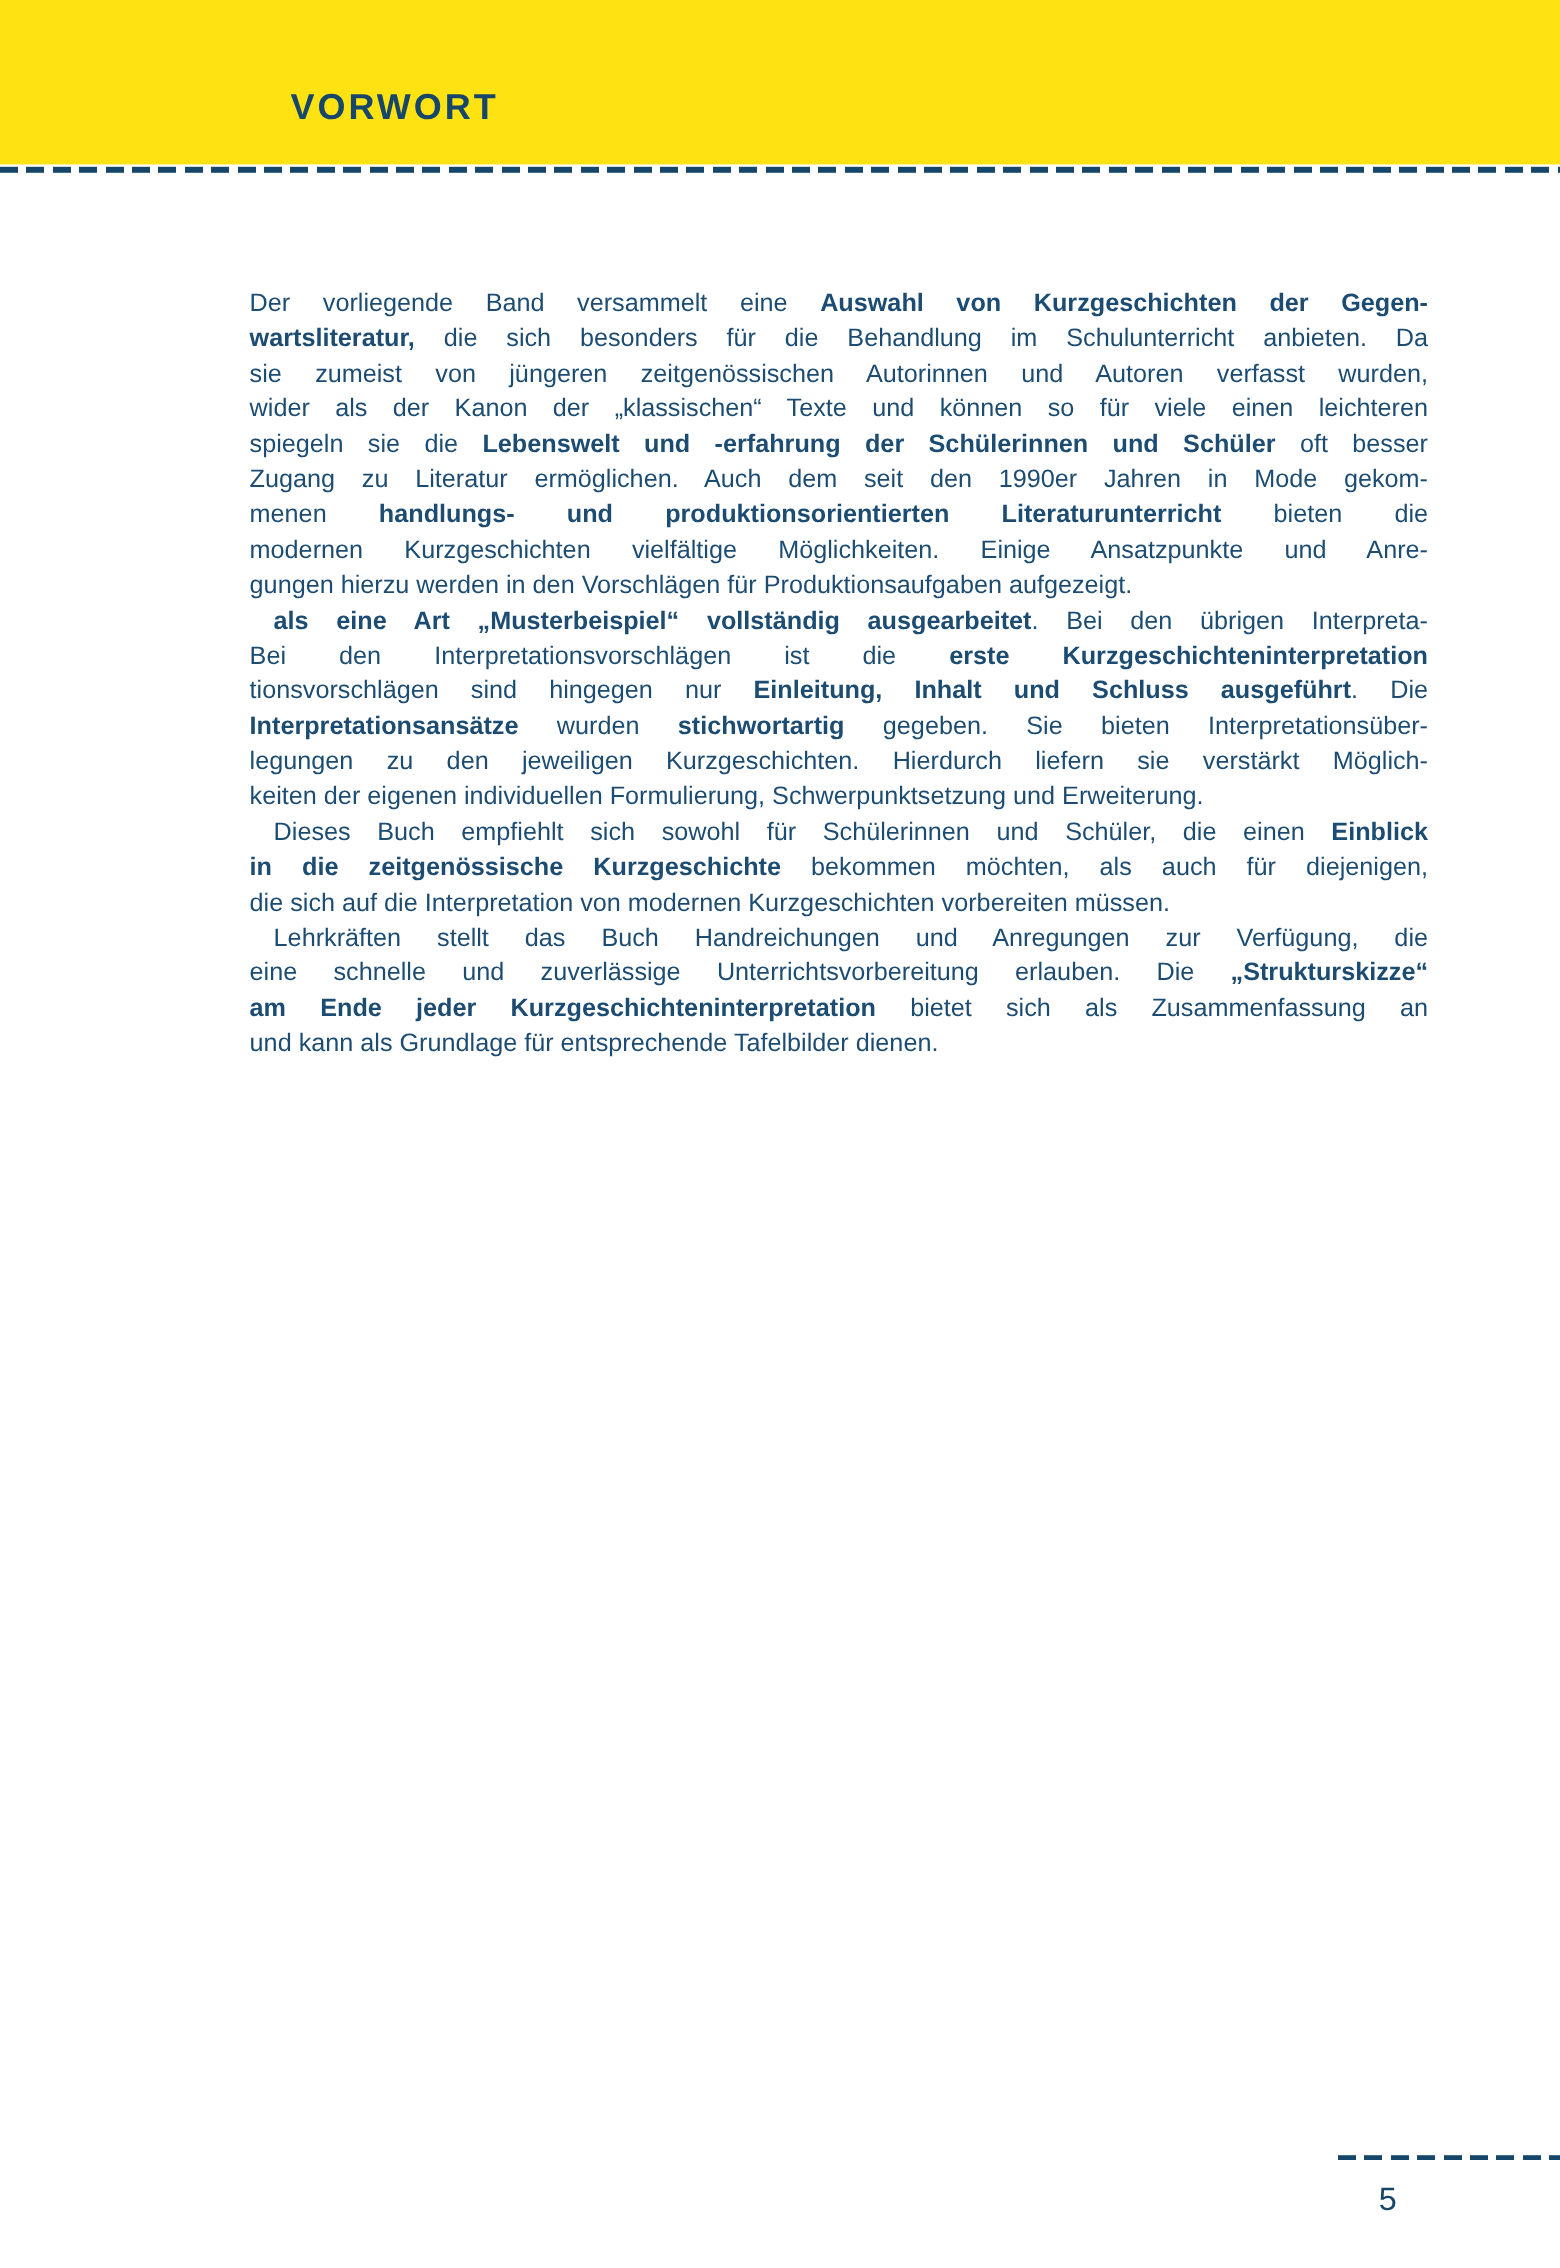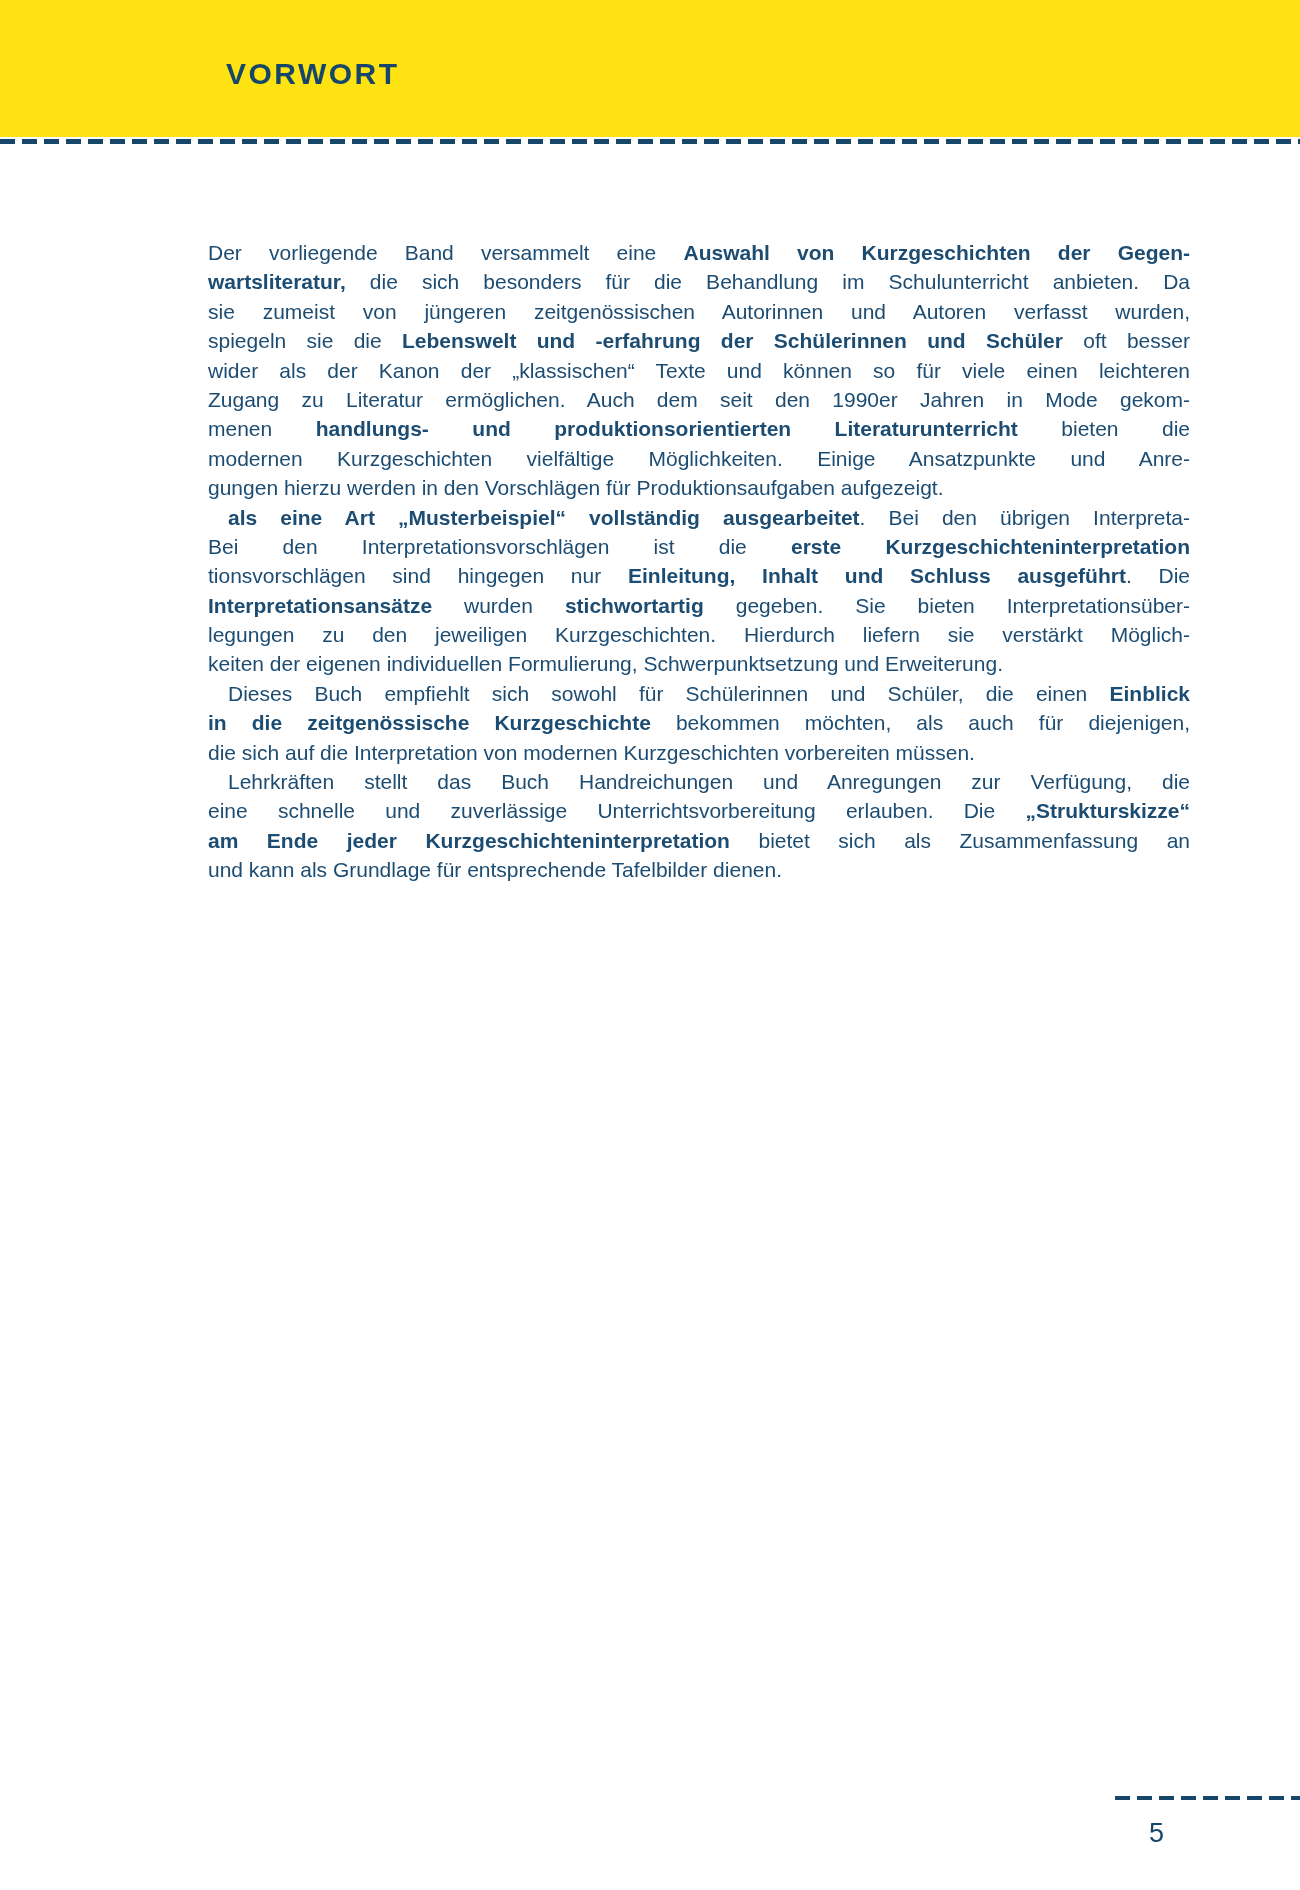--- a/index.html
+++ b/index.html
@@ -17,21 +17,21 @@
   }
   
   .band {
     position: absolute;
     left: 0; top: 0;
     width: 100%;
     height: 137px;
     background: var(--yellow, #FFE212);
   }
   .band h1 {
-    margin: 0;
+    margin: 16px;
     padding: 57px 0 0 226px;
     font-size: 30px;
     font-weight: bold;
     letter-spacing: 2.5px;
     color: var(--navy, #17466B);
   }
   
   .dash-rule {
     position: absolute;
     height: 5px;
@@ -96,22 +96,22 @@
     <h1>VORWORT</h1>
   </header>
 
   <div class="dash-rule top"></div>
 
   <main class="body-text">
       <div class="paragraph">
         <div class="line"><span>Der vorliegende Band versammelt eine </span><span class="b">Auswahl von Kurzgeschichten der Gegen-</span></div>
         <div class="line"><span class="b">wartsliteratur,</span><span> die sich besonders für die Behandlung im Schulunterricht anbieten. Da</span></div>
         <div class="line"><span>sie zumeist von jüngeren zeitgenössischen Autorinnen und Autoren verfasst wurden,</span></div>
+        <div class="line"><span>wider als der Kanon der „klassischen“ Texte und können so für viele einen leichteren</span></div>
         <div class="line"><span>spiegeln sie die </span><span class="b">Lebenswelt und -erfahrung der Schülerinnen und Schüler</span><span> oft besser</span></div>
-        <div class="line"><span>wider als der Kanon der „klassischen“ Texte und können so für viele einen leichteren</span></div>
         <div class="line"><span>Zugang zu Literatur ermöglichen. Auch dem seit den 1990er Jahren in Mode gekom-</span></div>
         <div class="line"><span>menen </span><span class="b">handlungs- und produktionsorientierten Literaturunterricht</span><span> bieten die</span></div>
         <div class="line"><span>modernen Kurzgeschichten vielfältige Möglichkeiten. Einige Ansatzpunkte und Anre-</span></div>
         <div class="line last"><span>gungen hierzu werden in den Vorschlägen für Produktionsaufgaben aufgezeigt.</span></div>
       </div>
       <div class="paragraph indent">
         <div class="line"><span class="b">als eine Art „Musterbeispiel“ vollständig ausgearbeitet</span><span>. Bei den übrigen Interpreta-</span></div>
         <div class="line"><span>Bei den Interpretationsvorschlägen ist die </span><span class="b">erste Kurzgeschichteninterpretation</span></div>
         <div class="line"><span>tionsvorschlägen sind hingegen nur </span><span class="b">Einleitung, Inhalt und Schluss ausgeführt</span><span>. Die</span></div>
         <div class="line"><span class="b">Interpretationsansätze</span><span> wurden </span><span class="b">stichwortartig</span><span> gegeben. Sie bieten Interpretationsüber-</span></div>

